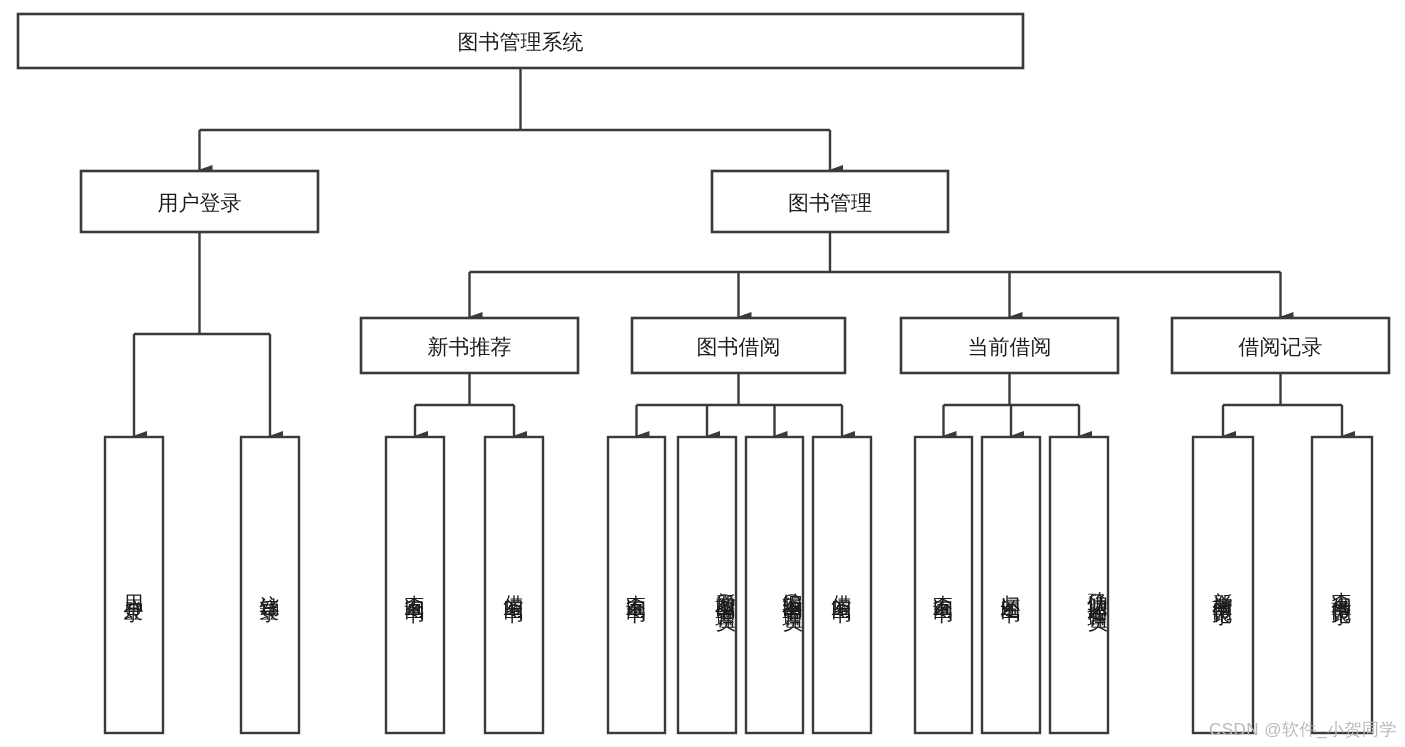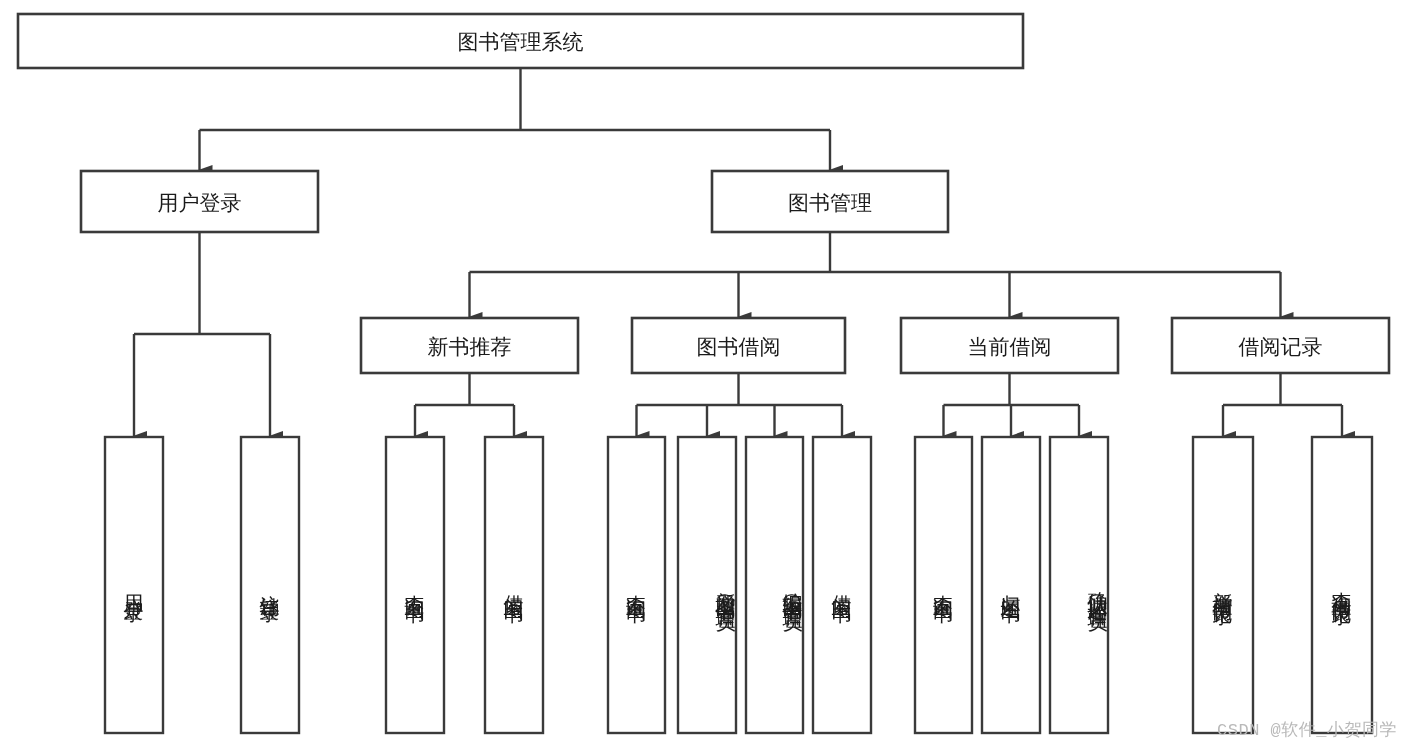--- a/index.html
+++ b/index.html
@@ -68,21 +68,21 @@
     letter-spacing: 3px;
     color: #1b1b1b;
     white-space: nowrap;
     pointer-events: none;
   }
   .leaf-label-box.mid   { align-items: center; }
   .watermark {
     position: absolute;
     right: 8px;
     bottom: 6px;
-    font-family: Liberation Mono, monospace;
+    font-family: Liberation Sans, sans-serif;
     font-size: 17px;
     color: #b9b9b9;
     letter-spacing: 0.5px;
     white-space: nowrap;
   }
 </style>
 </head>
 <body>
 
 <div id="diagram-root">

